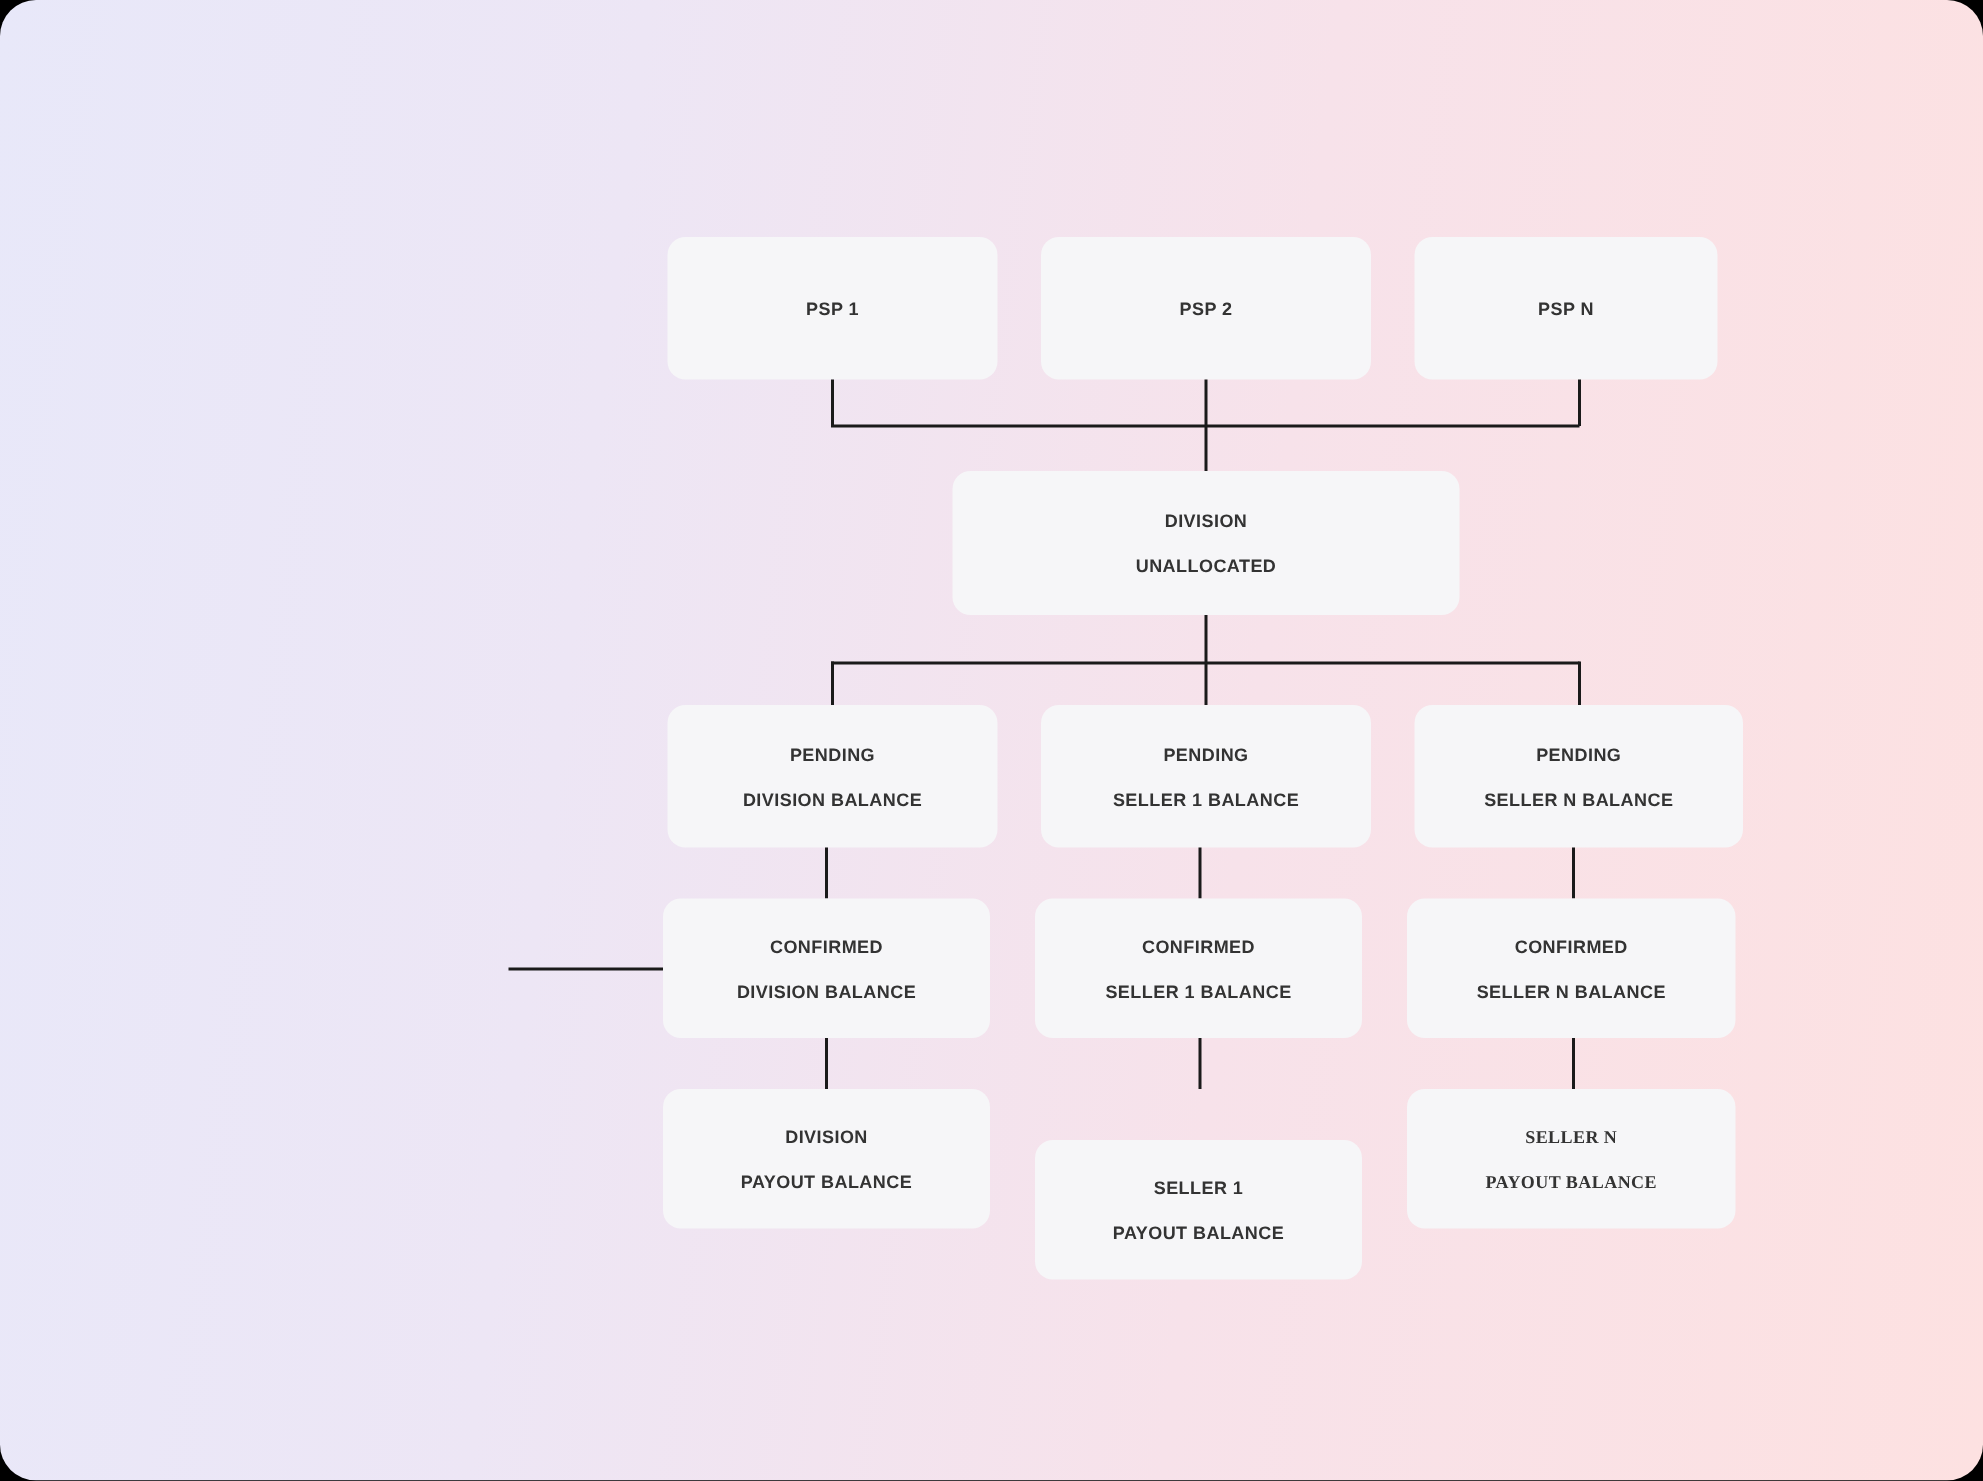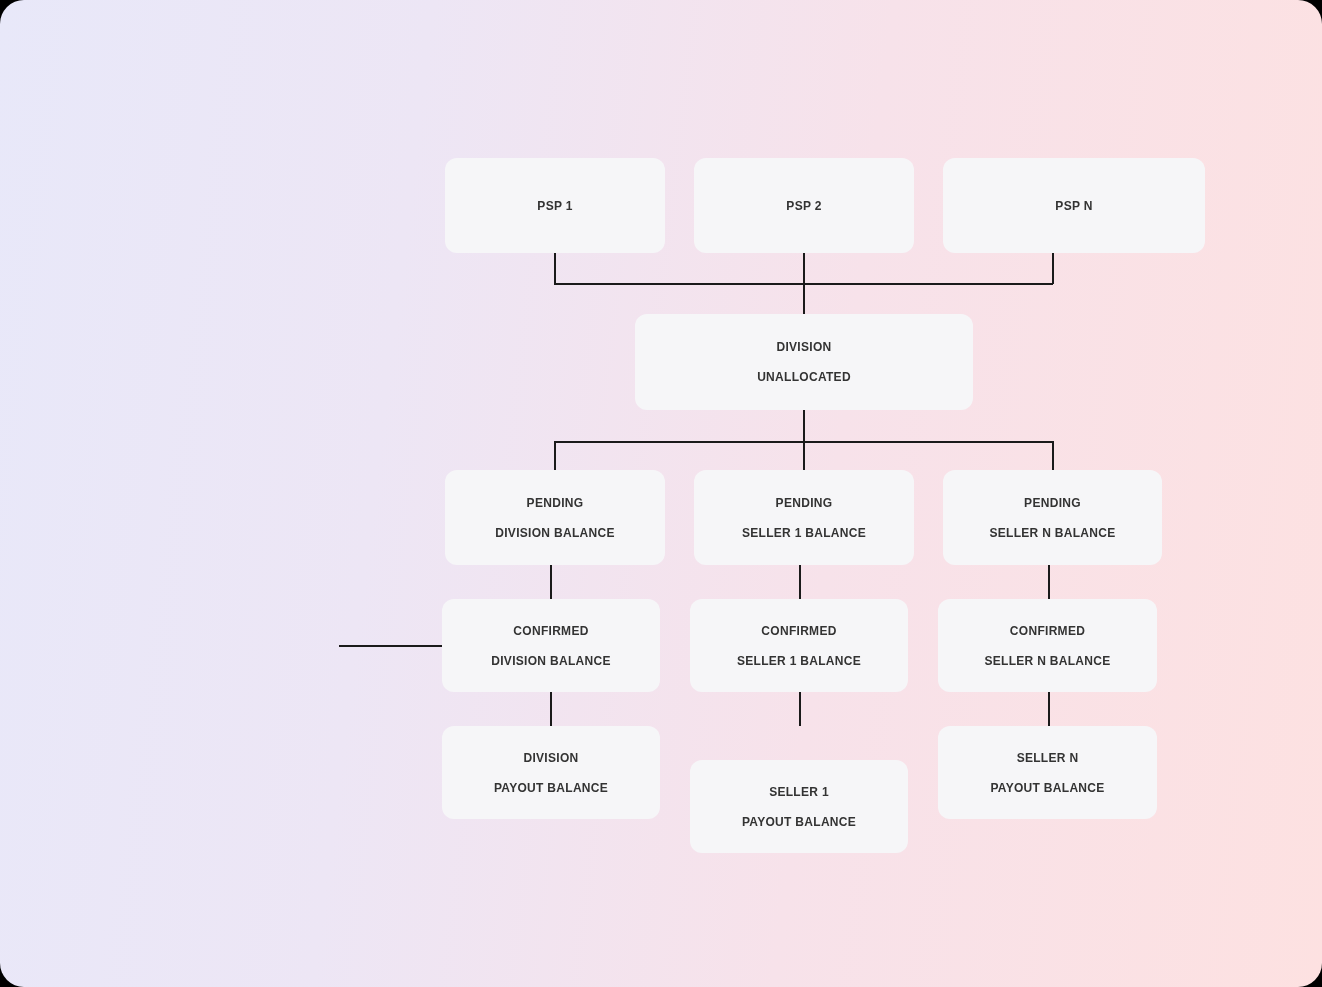--- a/index.html
+++ b/index.html
@@ -44,21 +44,21 @@
 <body>
 
 <div class="canvas">
 
   <div class="node" style="left:445px; top:158px; width:220px; height:95px;">
     <span>PSP 1</span>
   </div>
   <div class="node" style="left:694px; top:158px; width:220px; height:95px;">
     <span>PSP 2</span>
   </div>
-  <div class="node" style="left:943px; top:158px; width:262px; height:95px;">
+  <div class="node" style="left:943px; top:158px; width:202px; height:95px;">
     <span>PSP N</span>
   </div>
 
   <div class="edge v" style="left:554px; top:253px; height:31px;"></div>
   <div class="edge v" style="left:803px; top:253px; height:61px;"></div>
   <div class="edge v" style="left:1052px; top:253px; height:31px;"></div>
   <div class="edge h" style="left:554px; top:283px; width:499px;"></div>
 
   <div class="node" style="left:635px; top:314px; width:338px; height:96px;">
     <span>DIVISION</span>
@@ -107,18 +107,18 @@
   <div class="edge v" style="left:1048px; top:692px; height:34px;"></div>
 
   <div class="node" style="left:442px; top:726px; width:218px; height:93px;">
     <span>DIVISION</span>
     <span>PAYOUT BALANCE</span>
   </div>
   <div class="node" style="left:690px; top:760px; width:218px; height:93px;">
     <span>SELLER 1</span>
     <span>PAYOUT BALANCE</span>
   </div>
-  <div class="node" style="left:938px; top:726px; width:219px; height:93px;">
+  <div class="node" style="left:938px; top:726px; width:219px; height:93px;font-family:Liberation Serif, serif;">
     <span>SELLER N</span>
     <span>PAYOUT BALANCE</span>
   </div>
 
 </div>
 
 </body></html>

